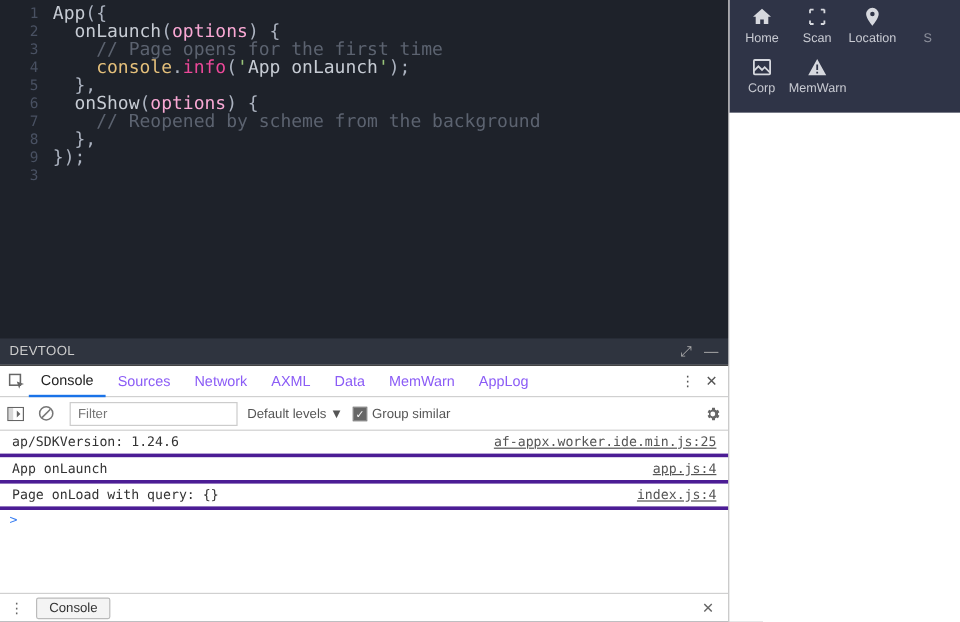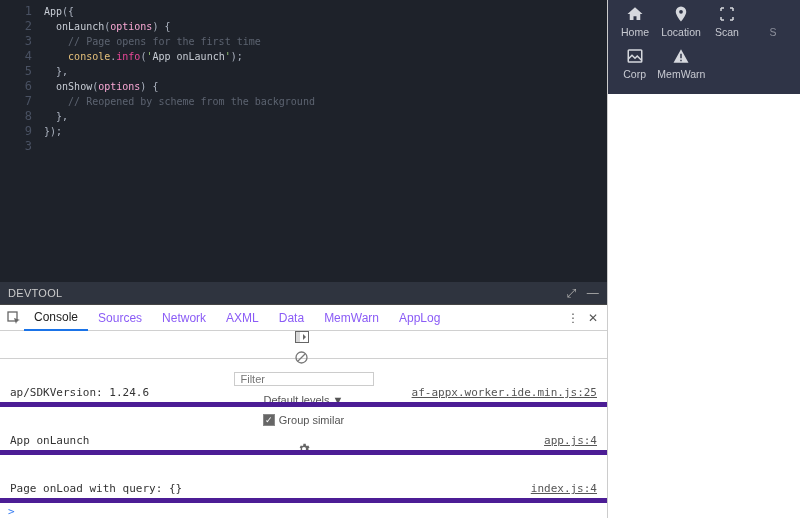--- a/index.html
+++ b/index.html
@@ -4,52 +4,52 @@
 <style>
   * { margin: 0; padding: 0; box-sizing: border-box; }
   html, body { width: 800px; height: 518px; font-family: -apple-system, "Segoe UI", Arial, sans-serif; overflow: hidden; background: #fff; }
   .root { display: flex; width: 800px; height: 518px; }
   .left { flex: 0 0 607px; display: flex; flex-direction: column; background: #1e222a; }
   .right { flex: 1; display: flex; flex-direction: column; border-left: 1px solid #ccc; }
 
   
   .editor-wrap { flex: 0 0 282px; display: flex; background: #1e222a; color: #abb2bf; overflow: hidden; }
   .gutter { width: 40px; background: #1e222a; color: #495162; font-family: Menlo, Consolas, monospace; font-size: 12px; text-align: right; padding: 4px 8px 0 0; user-select: none; line-height: 15px; }
-  .code { flex: 1; font-family: Menlo, Consolas, monospace; font-size: 10px; padding: 4px 0 0 4px; white-space: pre; line-height: 15px; }
+  .code { flex: 1; font-family: Menlo, Consolas, monospace; font-size: 15px; padding: 4px 0 0 4px; white-space: pre; line-height: 15px; }
   .tk-fn   { color: #c7ccd4; }
   .tk-par  { color: #f9a8d4; }
   .tk-cmt  { color: #5c6370; }
   .tk-obj  { color: #e5c07b; }
   .tk-mth  { color: #ec4899; }
   .tk-str  { color: #98c379; }
 
   
   .devtool-hdr { flex: 0 0 22px; background: #2f343f; color: #ccc; font-size: 11px; display: flex; align-items: center; padding: 0 8px; justify-content: space-between; letter-spacing: .3px; }
   .devtool-hdr-icons { display: flex; gap: 10px; align-items: center; color: #aaa; font-size: 12px; }
 
   
   .dt { flex: 1; background: #fff; color: #333; display: flex; flex-direction: column; border-top: 1px solid #444; font-size: 12px; }
   .dt-tabs { display: flex; align-items: center; height: 26px; border-bottom: 1px solid #d0d0d0; padding: 0 4px; }
   .dt-tabs .sel-icon { width: 20px; display: flex; justify-content: center; color: #666; font-size: 13px; }
   .dt-tab { padding: 0 10px; height: 26px; display: flex; align-items: center; color: #8b5cf6; cursor: pointer; }
   .dt-tab.active { color: #222; border-bottom: 2px solid #1a73e8; }
   .dt-tabs .spacer { flex: 1; }
   .dt-tabs .more, .dt-tabs .close { width: 20px; text-align: center; color: #555; cursor: pointer; }
 
-  .dt-toolbar { display: flex; align-items: center; height: 28px; border-bottom: 1px solid #d0d0d0; padding: 0 6px; gap: 8px; color: #555; flex-direction: column; }
+  .dt-toolbar { display: flex; align-items: center; height: 28px; border-bottom: 1px solid #d0d0d0; padding: 0 6px; gap: 8px; color: #555; }
   .dt-toolbar .tb-btn { width: 18px; text-align: center; cursor: pointer; }
   .dt-toolbar input.filter { height: 20px; width: 140px; border: 1px solid #ccc; padding: 0 6px; font-size: 11px; color: #555; }
   .dt-toolbar .levels { font-size: 11px; white-space: nowrap; }
   .dt-toolbar .chk { display: flex; align-items: center; gap: 4px; font-size: 11px; }
   .dt-toolbar .chk .box { width: 12px; height: 12px; border: 1px solid #888; background: #666; color: #fff; font-size: 9px; line-height: 10px; text-align: center; }
   .dt-toolbar .spacer { flex: 1; }
   .dt-toolbar .gear { cursor: pointer; }
 
   .dt-log { flex: 1; overflow: auto; font-family: Menlo, Consolas, monospace; font-size: 11px; }
-  .dt-log .row { display: flex; justify-content: space-between; padding: 3px 10px; border-bottom: 5px solid #4c1d95; margin-top: 24px; }
+  .dt-log .row { display: flex; justify-content: space-between; padding: 3px 10px; border-bottom: 3px solid #4c1d95; }
   .dt-log .src { color: #555; text-decoration: underline; cursor: pointer; }
   .prompt { color: #367cf1; padding: 2px 8px; font-family: Menlo, Consolas, monospace; font-size: 11px; }
 
   .dt-footer { height: 24px; border-top: 1px solid #d0d0d0; display: flex; align-items: center; padding: 0 4px; gap: 6px; }
   .dt-footer .dots { color: #666; cursor: pointer; padding: 0 4px; }
   .dt-footer .ftab { border: 1px solid #bbb; background: #f4f4f4; padding: 2px 10px; font-size: 11px; border-radius: 2px; }
   .dt-footer .spacer { flex: 1; }
   .dt-footer .close { color: #666; padding: 0 8px; cursor: pointer; }
 
   
@@ -177,33 +177,33 @@
         <div class="cell">
           <span class="icon">
               <svg width="18" height="18" viewBox="0 0 24 24" fill="#d6d8de">
                 <path d="M12 3 2 12h3v8h5v-5h4v5h5v-8h3Z"></path>
               </svg>
             </span>
           <span>Home</span>
         </div>
         <div class="cell">
           <span class="icon">
+              <svg width="18" height="18" viewBox="0 0 24 24" fill="none" stroke="#d6d8de" stroke-width="2">
+                <path d="M4 4h4M4 4v4M20 4h-4M20 4v4M4 20h4M4 20v-4M20 20h-4M20 20v-4"></path>
+              </svg>
+            </span>
+          <span>Scan</span>
+        </div>
+        <div class="cell">
+          <span class="icon">
               <svg width="18" height="18" viewBox="0 0 24 24" fill="#d6d8de">
                 <path d="M12 2a7 7 0 0 0-7 7c0 5 7 13 7 13s7-8 7-13a7 7 0 0 0-7-7Zm0 9.5A2.5 2.5 0 1 1 14.5 9 2.5 2.5 0 0 1 12 11.5Z"></path>
               </svg>
             </span>
           <span>Location</span>
-        </div>
-        <div class="cell">
-          <span class="icon">
-              <svg width="18" height="18" viewBox="0 0 24 24" fill="none" stroke="#d6d8de" stroke-width="2">
-                <path d="M4 4h4M4 4v4M20 4h-4M20 4v4M4 20h4M4 20v-4M20 20h-4M20 20v-4"></path>
-              </svg>
-            </span>
-          <span>Scan</span>
         </div>
         <div class="cell" style="opacity:.6">
           <span class="icon"></span>
           <span>S</span>
         </div>
       </div>
       <div class="grid">
         <div class="cell">
           <span class="icon">
               <svg width="18" height="18" viewBox="0 0 24 24" fill="none" stroke="#d6d8de" stroke-width="2">

